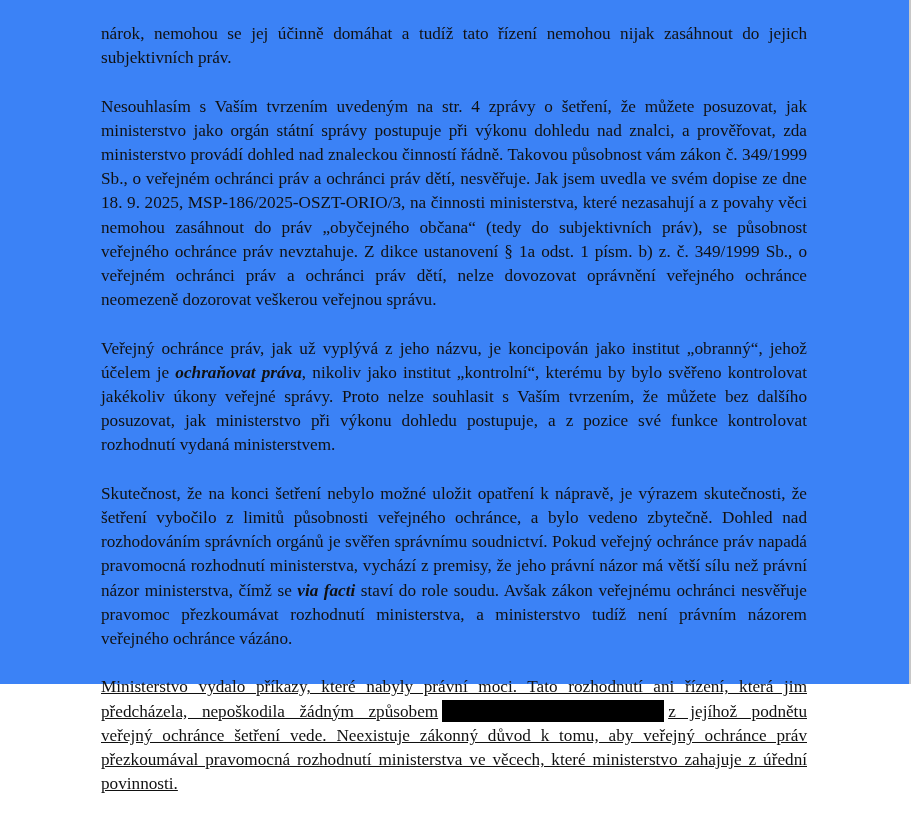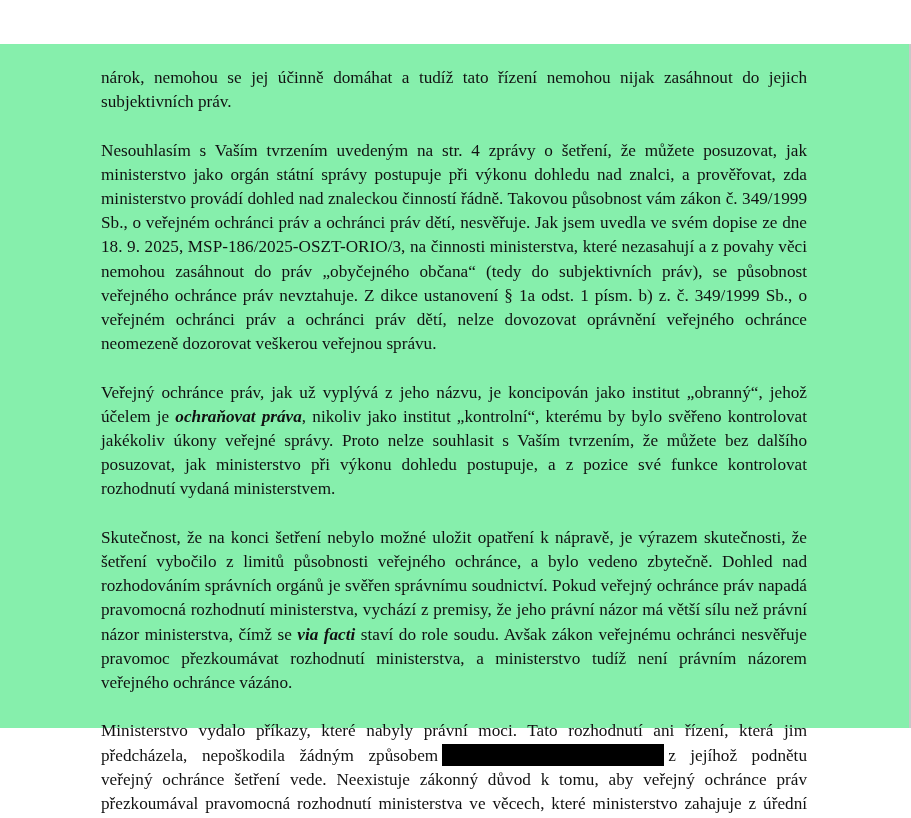--- a/index.html
+++ b/index.html
@@ -1,27 +1,27 @@
 <!DOCTYPE html>
 <html><head>
   <meta charset="utf-8">
   <style>
     html, body { margin: 0; padding: 0; background: #ffffff; }
     body { width: 911px; height: 818px; overflow: hidden; position: relative; }
     .page {
       position: absolute; left: 0; top: 0; width: 909px; height: 684px;
-      background: #86efac; border-right: 2px solid #c8c8c8; margin-top: 44px;
+      background: #3b82f6; border-right: 2px solid #c8c8c8;
     }
     .text {
       position: absolute; left: 101px; width: 706px; top: 22px;
       font-family: "Liberation Serif", serif; font-size: 17.2px; line-height: 24.2px;
       color: #111111; text-align: justify;
     }
     .para { margin: 0 0 24.2px 0; }
-    .para.last { margin-bottom: 0; }
+    .para.last { margin-bottom: 0; text-decoration: underline; }
     .redaction {
       display: inline-block; width: 222px; height: 22px; background: #000000;
       vertical-align: -5px; margin: 0 4px;
     }
     em { font-style: italic; font-weight: bold; }
   </style>
 </head>
 <body>
 
 <div class="page">

